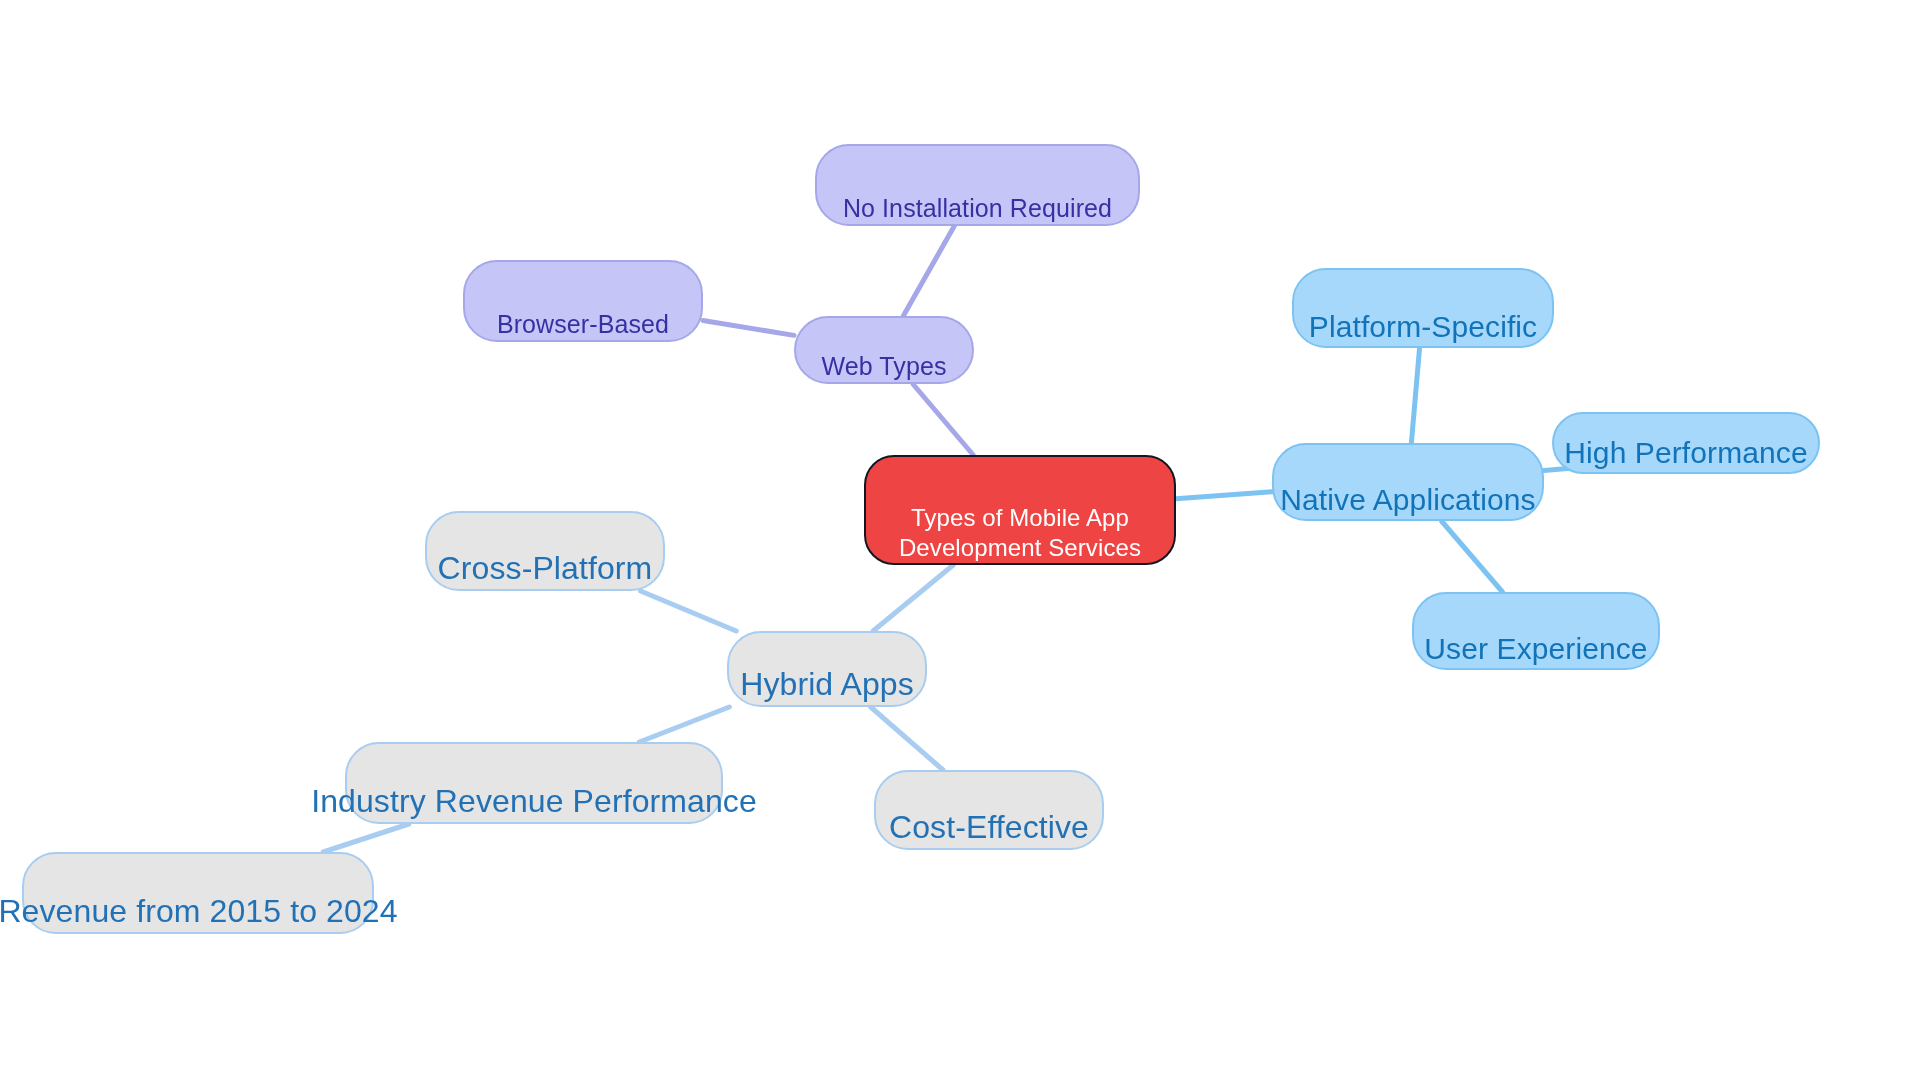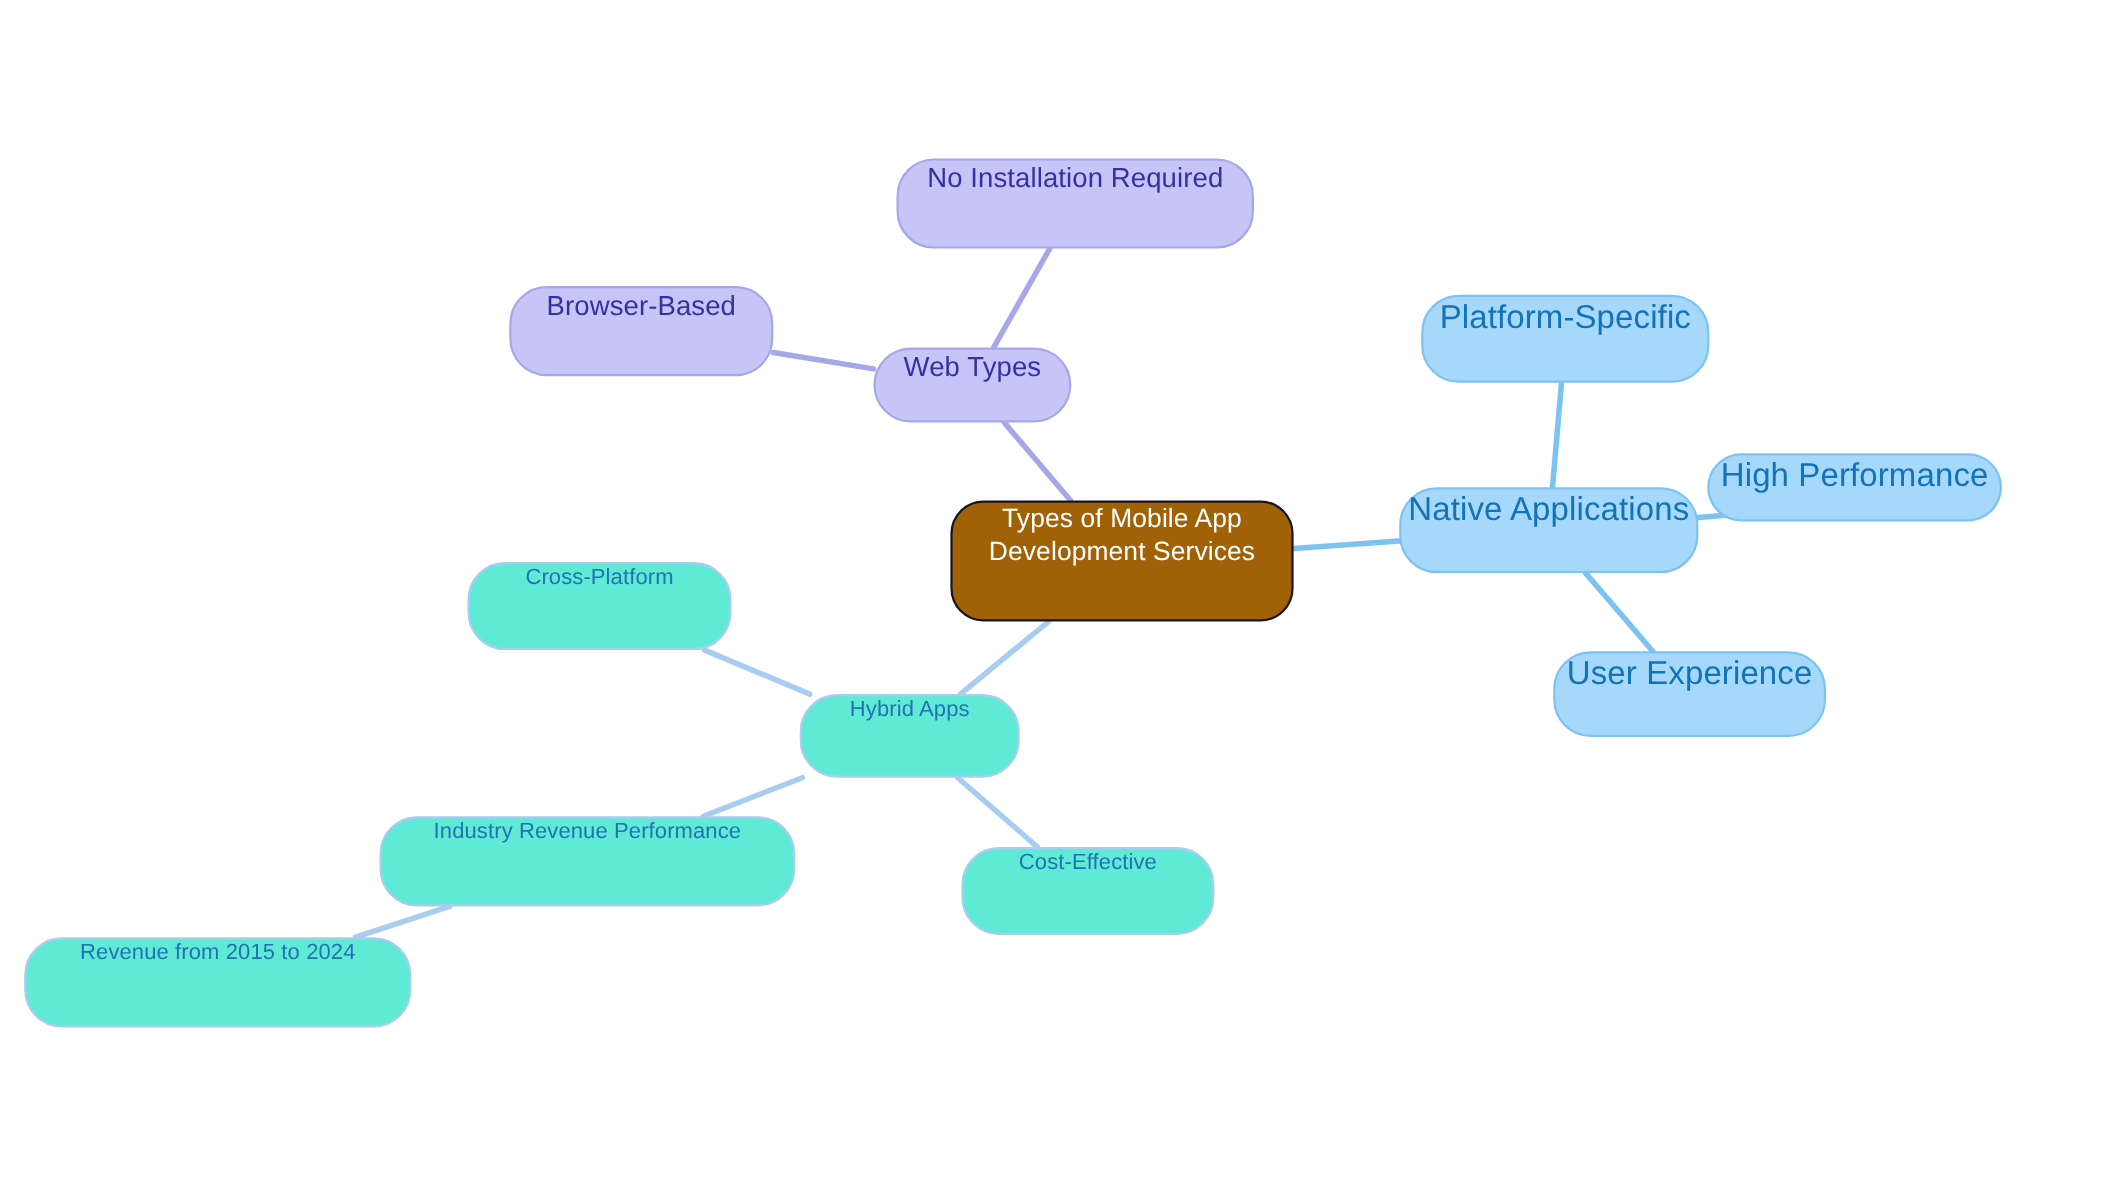--- a/index.html
+++ b/index.html
@@ -22,32 +22,32 @@
     left: 0;
     top: 0;
     width: 1920px;
     height: 1083px;
     pointer-events: none;
   }
   .node {
     position: absolute;
     box-sizing: border-box;
     display: flex;
-    align-items: flex-start;
+    align-items: flex-end;
     justify-content: center;
     text-align: center;
     border-radius: 34px;
     border-style: solid;
     border-width: 2px;
     white-space: nowrap;
     letter-spacing: 0.1px;
     line-height: 1.28;
   }
   .node.root {
-    background: #a16207;
+    background: #ef4444;
     border-color: #121620;
     color: #ffffff;
     border-radius: 30px;
     font-size: 24px;
     white-space: normal;
     line-height: 1.25;
     padding: 0 22px;
   }
   .node.purple {
     background: #c5c6f7;
@@ -55,24 +55,24 @@
     color: #3730a3;
     font-size: 25px;
   }
   .node.blue {
     background: #a6d8fb;
     border-color: #7dc3f2;
     color: #1273b8;
     font-size: 30px;
   }
   .node.paleblue {
-    background: #5eead4;
+    background: #e5e5e5;
     border-color: #a8cdf0;
     color: #2271b5;
-    font-size: 20px;
+    font-size: 32px;
   }
 </style>
 </head>
 <body>
 
 <div id="canvas">
   <svg id="edges" viewBox="0 0 1920 1083" preserveAspectRatio="none">
       <line x1="973.25" y1="455" x2="912.9" y2="384" stroke="#a5a7e8" stroke-width="5" stroke-linecap="round"></line>
       <line x1="903.2666666666667" y1="316" x2="954.2666666666667" y2="226" stroke="#a5a7e8" stroke-width="5" stroke-linecap="round"></line>
       <line x1="794" y1="335.3488372093023" x2="703" y2="320.5348837209302" stroke="#a5a7e8" stroke-width="5" stroke-linecap="round"></line>

